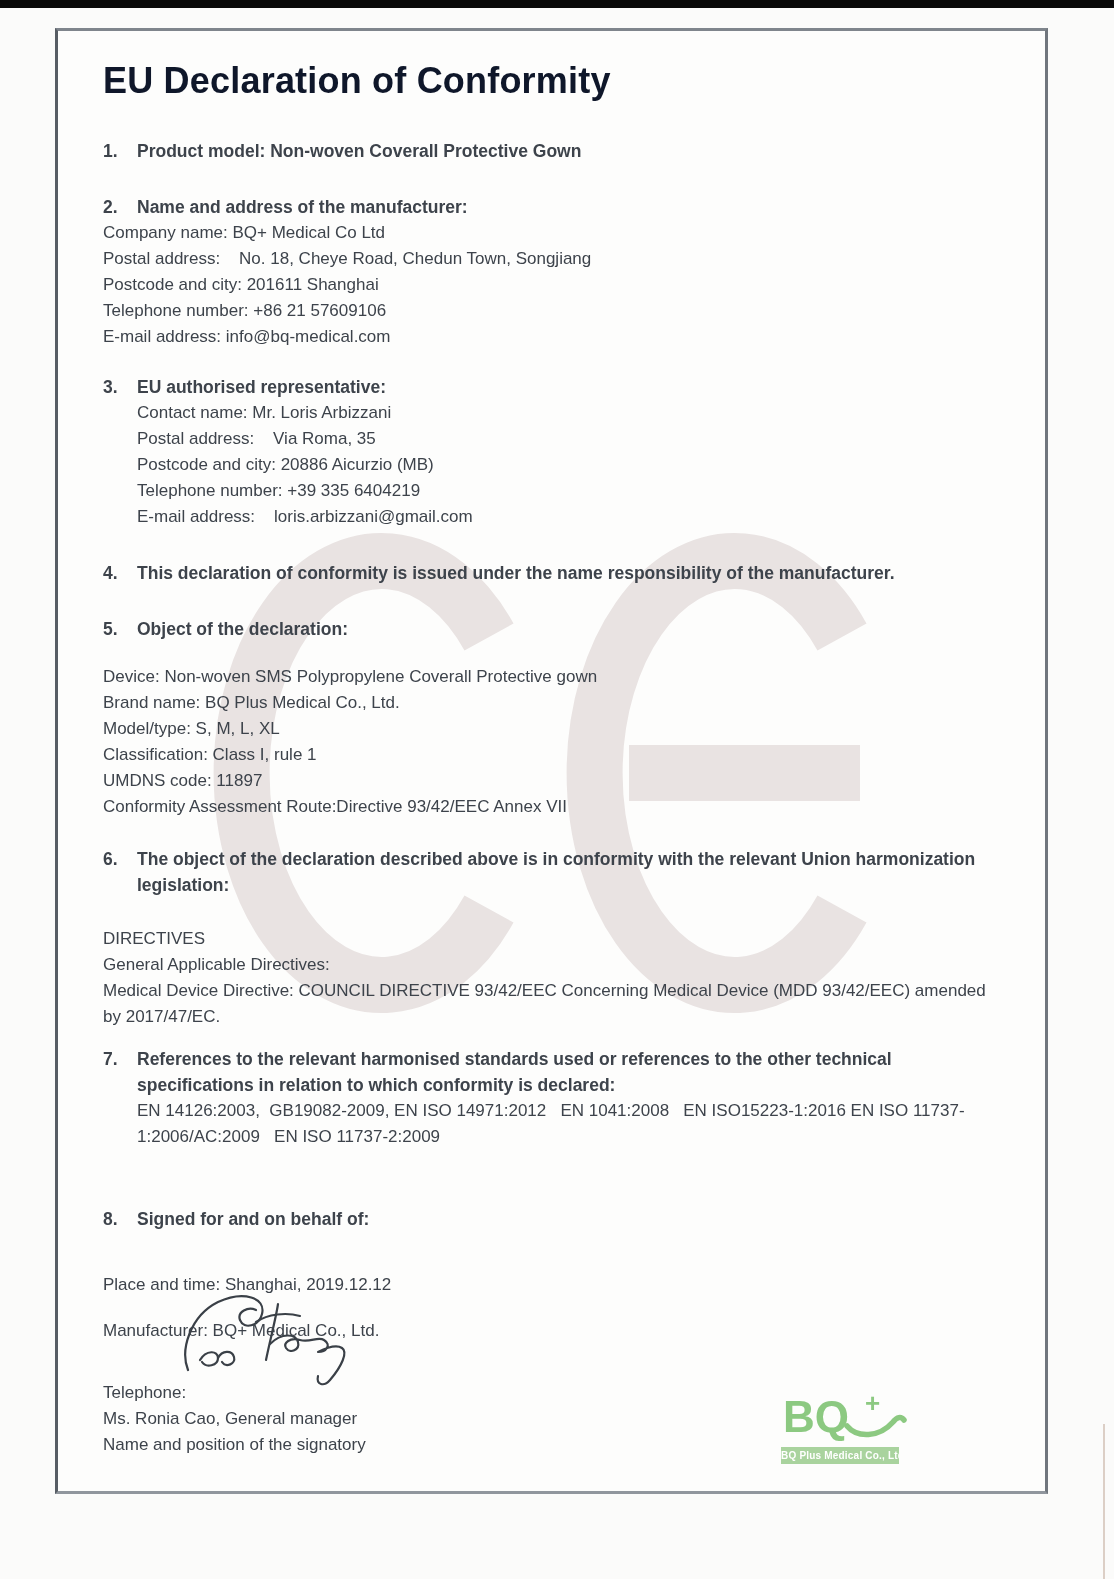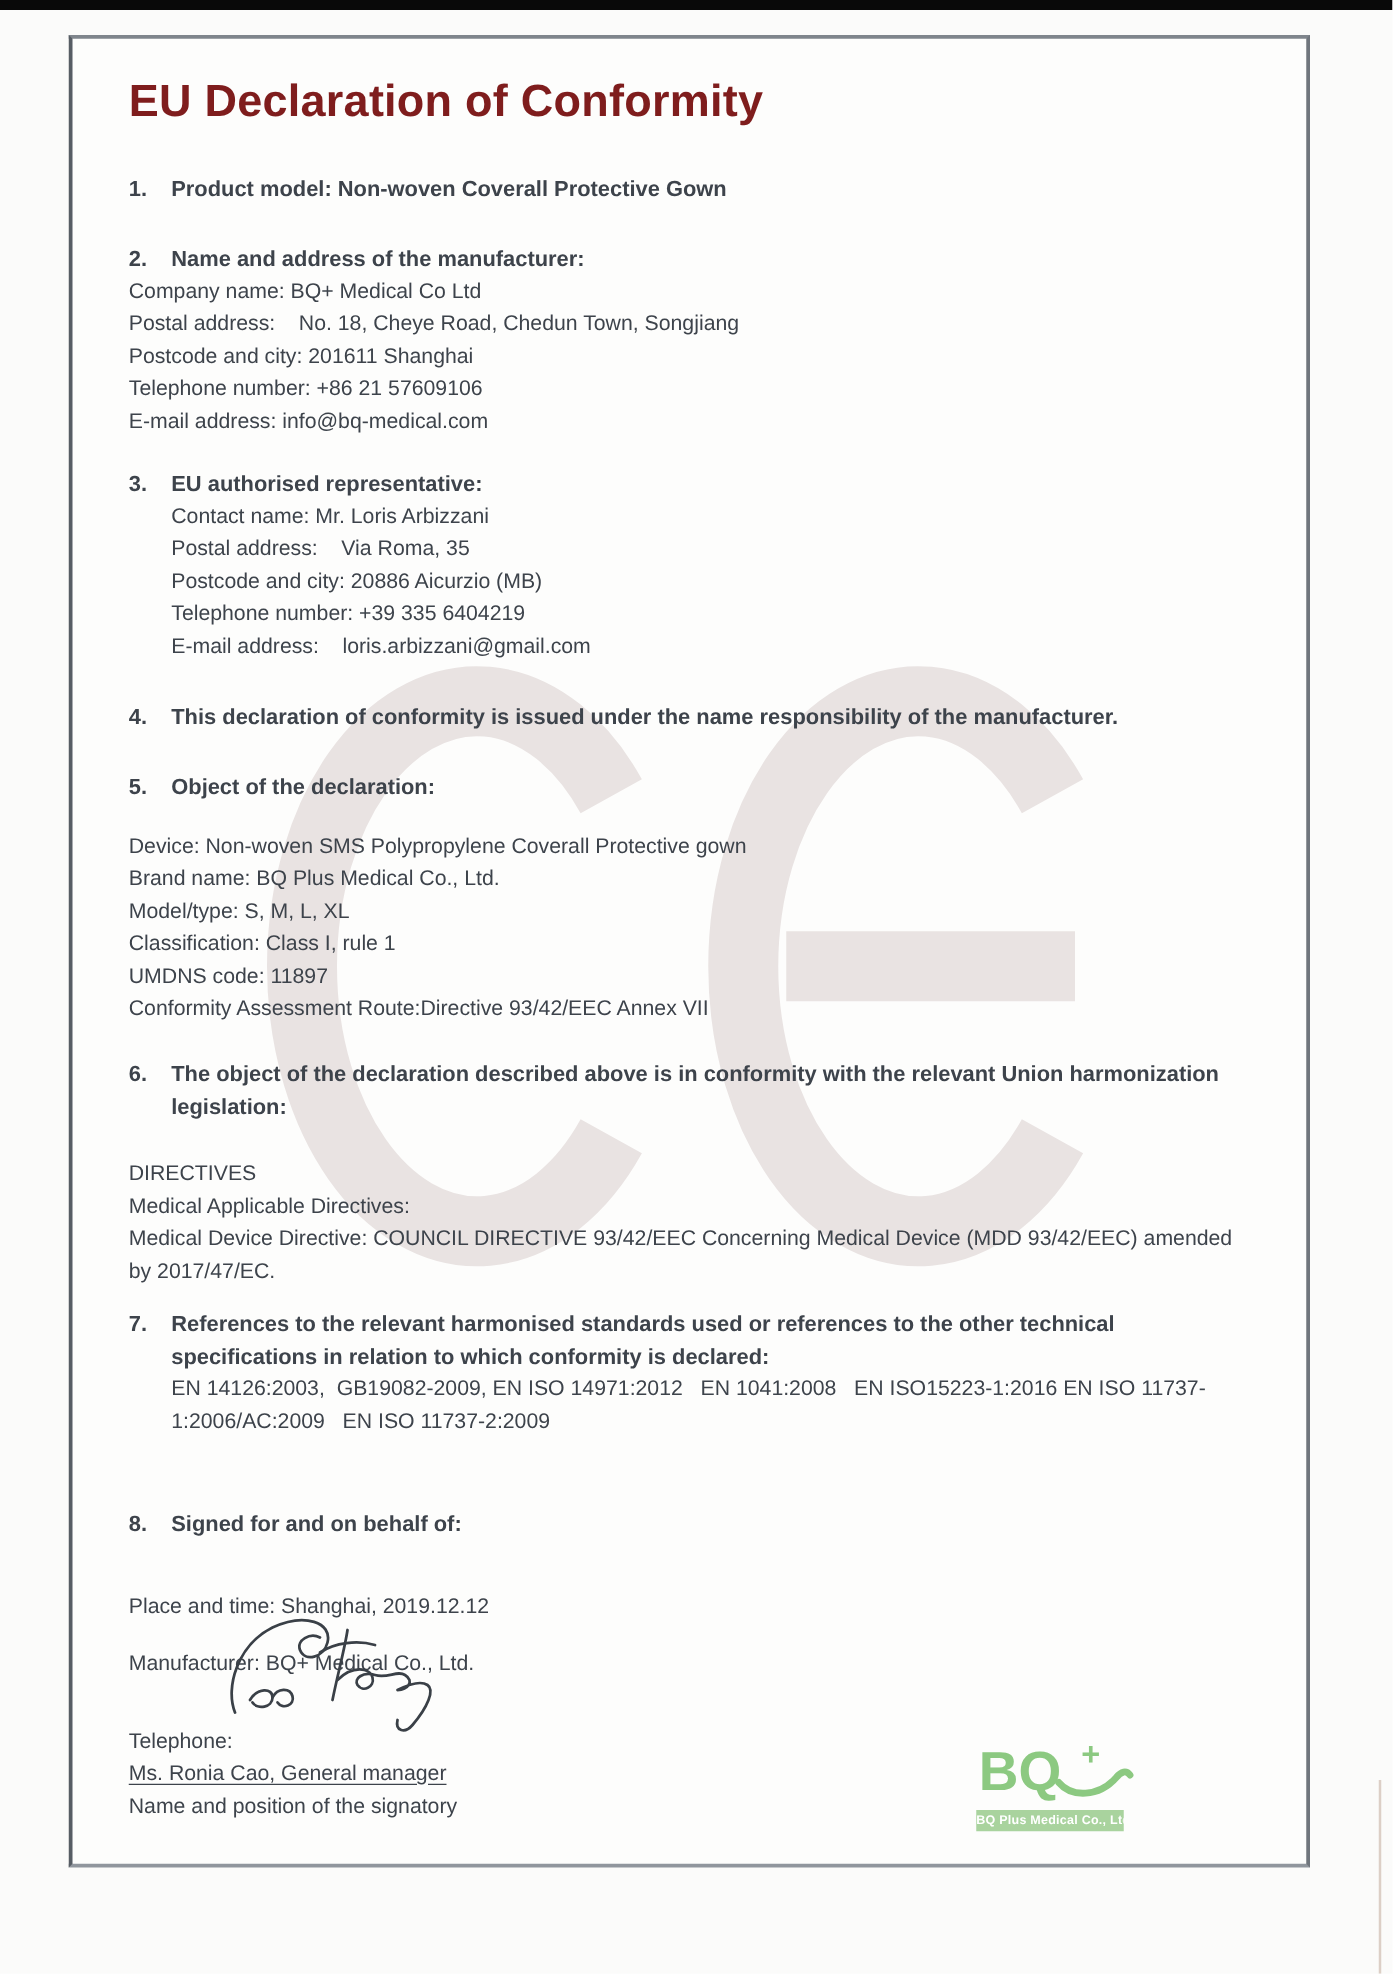--- a/index.html
+++ b/index.html
@@ -4,40 +4,40 @@
 <style>
   html,body{margin:0;padding:0;}
   body{width:1114px;height:1579px;background:#ffffff;font-family:"Liberation Sans",sans-serif;}
   .page{position:relative;width:1114px;height:1579px;background:#fbfbfa;overflow:hidden;color:var(--ink,#3d434b);}
   .topbar{position:absolute;left:0;top:0;width:1114px;height:8px;background:#090909;}
   .frame{position:absolute;left:55px;top:28px;width:987px;height:1460px;background:#fdfdfc;
          border-top:3px solid #7f858c;border-right:3px solid #70767d;border-bottom:3px solid #90969d;border-left:3px solid #575d64;}
   .watermark{position:absolute;left:210px;top:528px;z-index:1;}
   .wm{fill:none;stroke:var(--watermark,#e9e3e2);stroke-width:56;stroke-linecap:butt;}
   .content{position:absolute;left:103px;top:58px;width:895px;z-index:2;}
-  h1{font-size:36px;line-height:46px;margin:0;font-weight:700;color:#7f1d1d;letter-spacing:.2px;}
+  h1{font-size:36px;line-height:46px;margin:0;font-weight:700;color:#0f172a;letter-spacing:.2px;}
   .sec{display:flex;align-items:flex-start;font-weight:700;font-size:17.5px;line-height:26px;}
   .sec .num{flex:0 0 34px;}
   .sec .htxt{flex:1 1 auto;}
   .line{font-size:17px;line-height:26px;white-space:pre-wrap;}
   .indent{padding-left:34px;}
   .mt-s1{margin-top:34px;}
   .mt-s2{margin-top:30px;}
   .mt-s3{margin-top:24px;}
   .mt-s4{margin-top:30px;}
   .mt-s5{margin-top:30px;}
   .mt-b5{margin-top:22px;}
   .mt-s6{margin-top:26px;}
   .mt-b6{margin-top:28px;}
   .mt-s7{margin-top:16px;}
   .mt-s8{margin-top:56px;}
   .mt-place{margin-top:40px;}
   .mt-manu{margin-top:20px;}
   .mt-sig{margin-top:36px;}
-  .signatory{text-decoration:underline;text-underline-offset:3px;}
+  .signatory{text-underline-offset:3px;}
   .signature-svg{position:absolute;left:170px;top:1288px;z-index:3;}
   .sig{fill:none;stroke:#3a4047;stroke-width:2.2;stroke-linecap:round;stroke-linejoin:round;}
   .logo{position:absolute;left:781px;top:1390px;width:128px;z-index:2;}
   .logo-mark text{font-family:"Liberation Sans",sans-serif;font-weight:700;fill:var(--logo-green,#8cc981);}
   .logo-swoosh{fill:none;stroke:var(--logo-green,#8cc981);stroke-width:5.5;stroke-linecap:round;}
   .logo-banner{margin-top:1px;width:118px;height:17px;background:var(--banner-bg,#a9d39e);color:#ffffff;
                font-size:10px;font-weight:700;line-height:17px;text-align:center;letter-spacing:.2px;white-space:nowrap;overflow:hidden;}
   .scanline{position:absolute;left:1103px;top:1424px;width:2px;height:155px;background:#dccfc6;z-index:0;}
 </style>
 </head>
@@ -102,21 +102,21 @@
       <div class="line">UMDNS code: 11897</div>
       <div class="line">Conformity Assessment Route:Directive 93/42/EEC Annex VII</div>
     </div>
 
     <div class="sec mt-s6">
       <span class="num">6.</span>
       <span class="htxt">The object of the declaration described above is in conformity with the relevant Union harmonization legislation:</span>
     </div>
     <div class="mt-b6">
       <div class="line">DIRECTIVES</div>
-      <div class="line">Medical Applicable Directives:</div>
+      <div class="line">General Applicable Directives:</div>
       <div class="line">Medical Device Directive: COUNCIL DIRECTIVE 93/42/EEC Concerning Medical Device (MDD 93/42/EEC) amended by 2017/47/EC.</div>
     </div>
 
     <div class="sec mt-s7">
       <span class="num">7.</span>
       <span class="htxt">References to the relevant harmonised standards used or references to the other technical specifications in relation to which conformity is declared:</span>
     </div>
     <div class="line indent">EN 14126:2003,  GB19082-2009, EN ISO 14971:2012   EN 1041:2008   EN ISO15223-1:2016 EN ISO 11737-1:2006/AC:2009   EN ISO 11737-2:2009</div>
 
     <div class="sec mt-s8">

